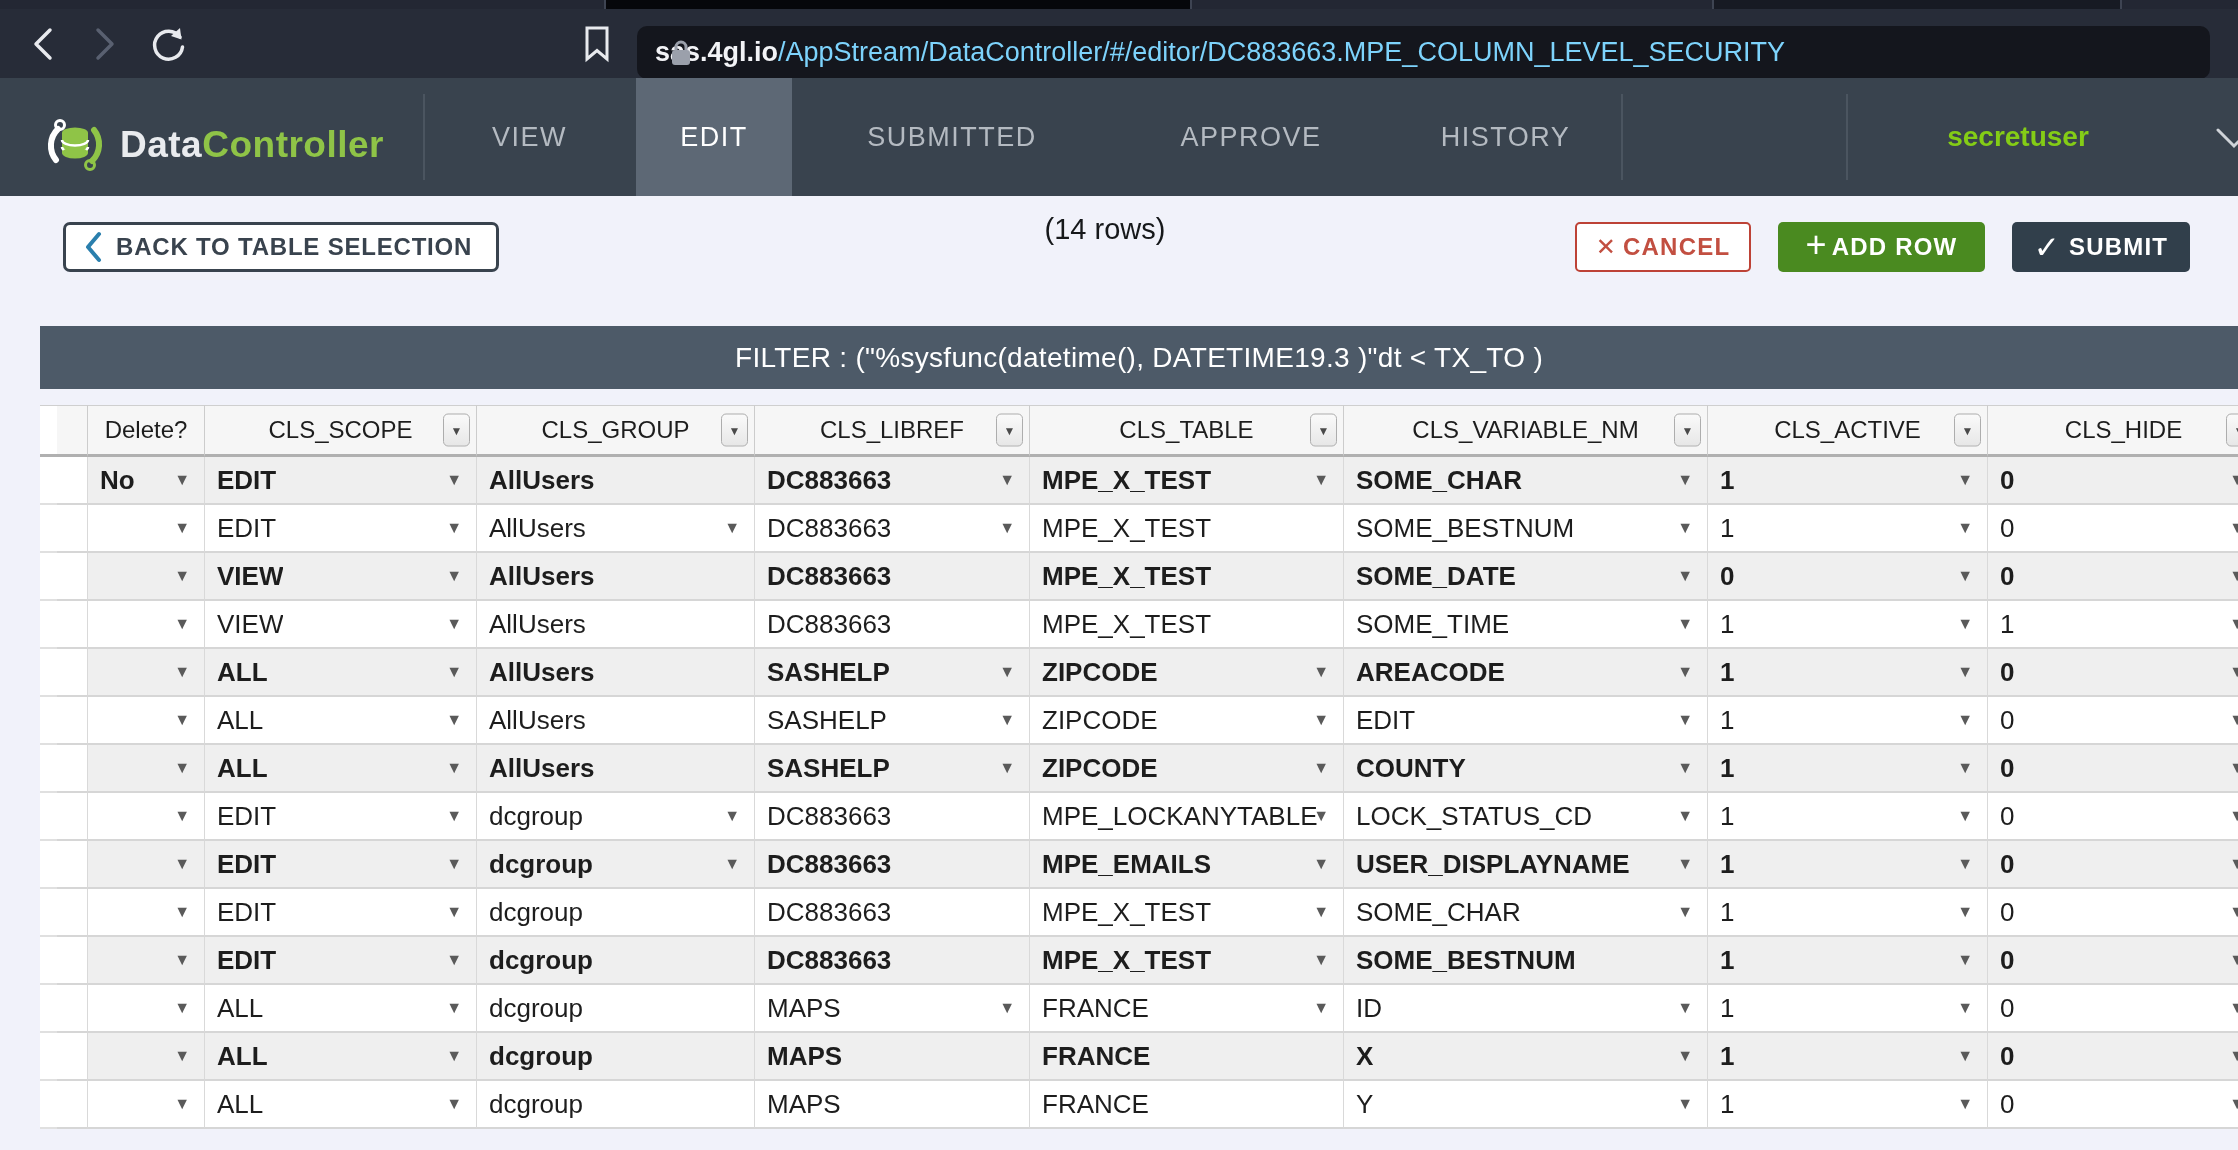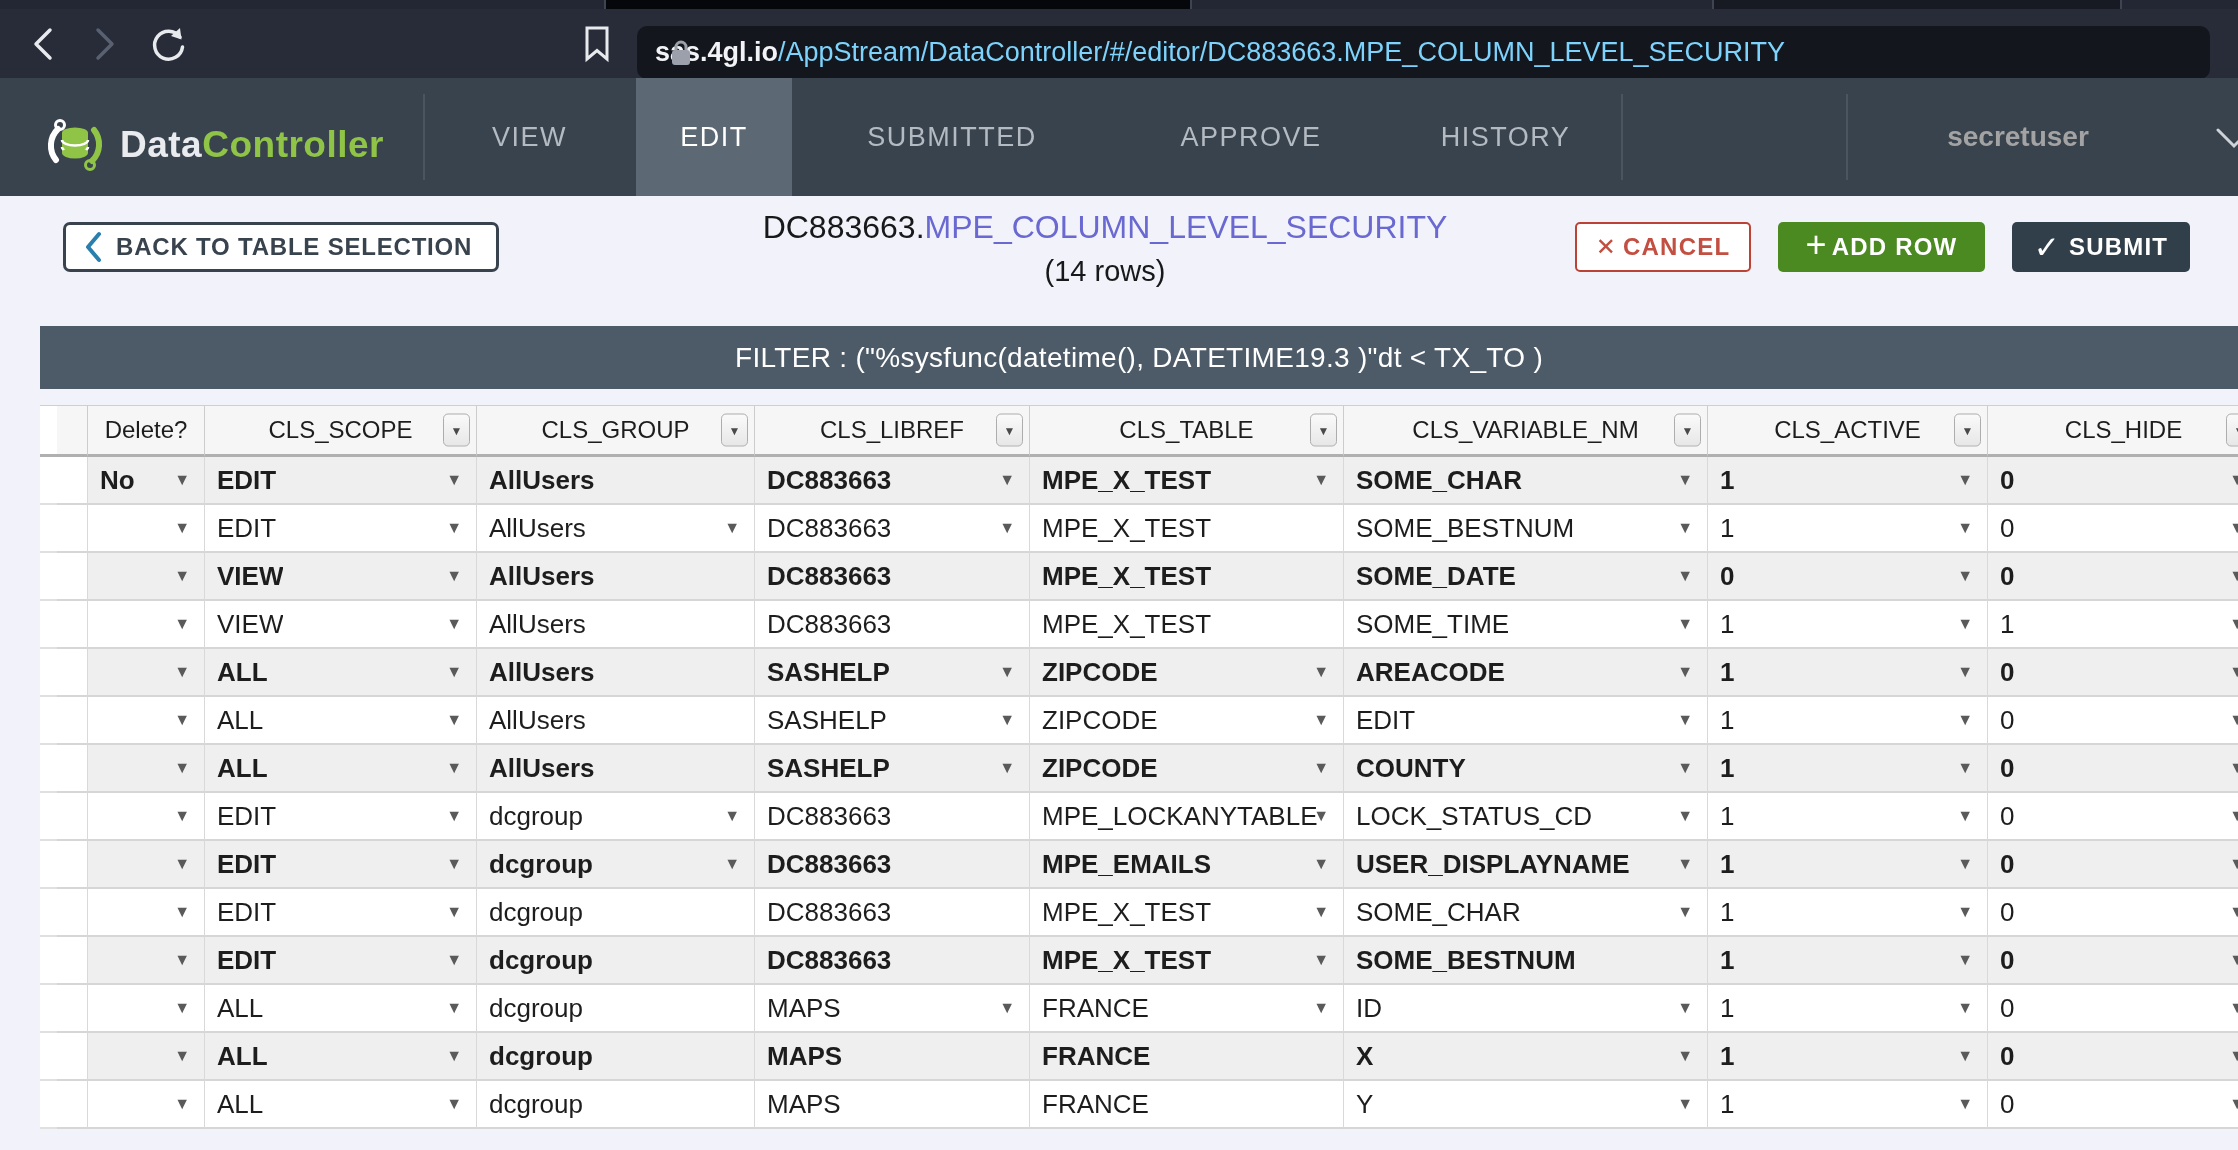--- a/index.html
+++ b/index.html
@@ -24,21 +24,21 @@
   .navbar{position:absolute;left:0;top:78px;width:2238px;height:118px;background:#39434e;}
   .logo{position:absolute;left:44px;top:0;height:134px;display:flex;align-items:center;}
   .logotext{font-size:37px;font-weight:700;letter-spacing:.5px;margin-left:14px;}
   .logotext .ld{color:#e9ebee;}
   .logotext .lc{color:#8fc447;}
   .navsep{position:absolute;top:16px;width:2px;height:86px;background:#4b5560;}
   .navtab{position:absolute;top:0;height:118px;display:flex;align-items:center;justify-content:center;
           color:#b4bac1;font-size:27px;letter-spacing:1.5px;font-weight:400;cursor:default;}
   .navtab.active{background:#5d6875;color:#ffffff;}
   .navuser{position:absolute;top:0;height:118px;left:1846px;width:344px;display:flex;align-items:center;
-           justify-content:center;color:#a3a3a3;font-weight:700;font-size:28px;}
+           justify-content:center;color:#84cc16;font-weight:700;font-size:28px;}
   .navchev{position:absolute;left:2212px;top:44px;}
   
   .backbtn{position:absolute;left:63px;top:222px;height:50px;background:#ffffff;
            border:3px solid #39434e;border-radius:7px;display:flex;align-items:center;
            padding:0 24px 0 16px;box-sizing:border-box;color:#39434e;font-size:24px;
            font-weight:700;letter-spacing:.8px;cursor:pointer;}
   .backbtn svg{margin-right:12px;}
   .titleblock{position:absolute;left:560px;top:206px;width:1090px;text-align:center;}
   .pagetitle{font-size:32px;font-weight:500;color:#16181a;line-height:42px;}
   .pagetitle .tpurple{color:#6a69d1;}
@@ -141,21 +141,20 @@
 </div>
 
 <div class="backbtn">
   <svg width="22" height="34" viewBox="0 0 22 34">
       <polyline points="17,4 6,17 17,30" fill="none" stroke="#2a7fad" stroke-width="4" stroke-linecap="round" stroke-linejoin="round"></polyline>
     </svg>
   <span>BACK TO TABLE SELECTION</span>
 </div>
 
 <div class="titleblock">
-  <div class="pagetitle"><span>DC883663.</span><span class="tpurple">MPE_COLUMN_LEVEL_SECURITY</span></div>
   <div class="rowcount">(14 rows)</div>
 </div>
 
 <div class="abtn btn-cancel">
     <span class="bi">✕</span>
     <span>CANCEL</span>
   </div>
 <div class="abtn btn-add">
     <span class="bi">+</span>
     <span>ADD ROW</span>

